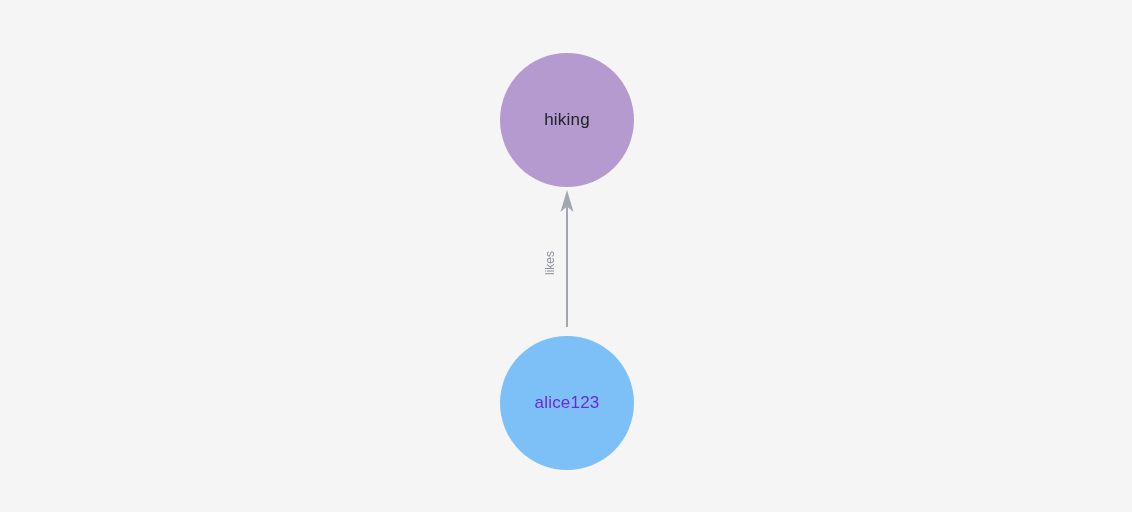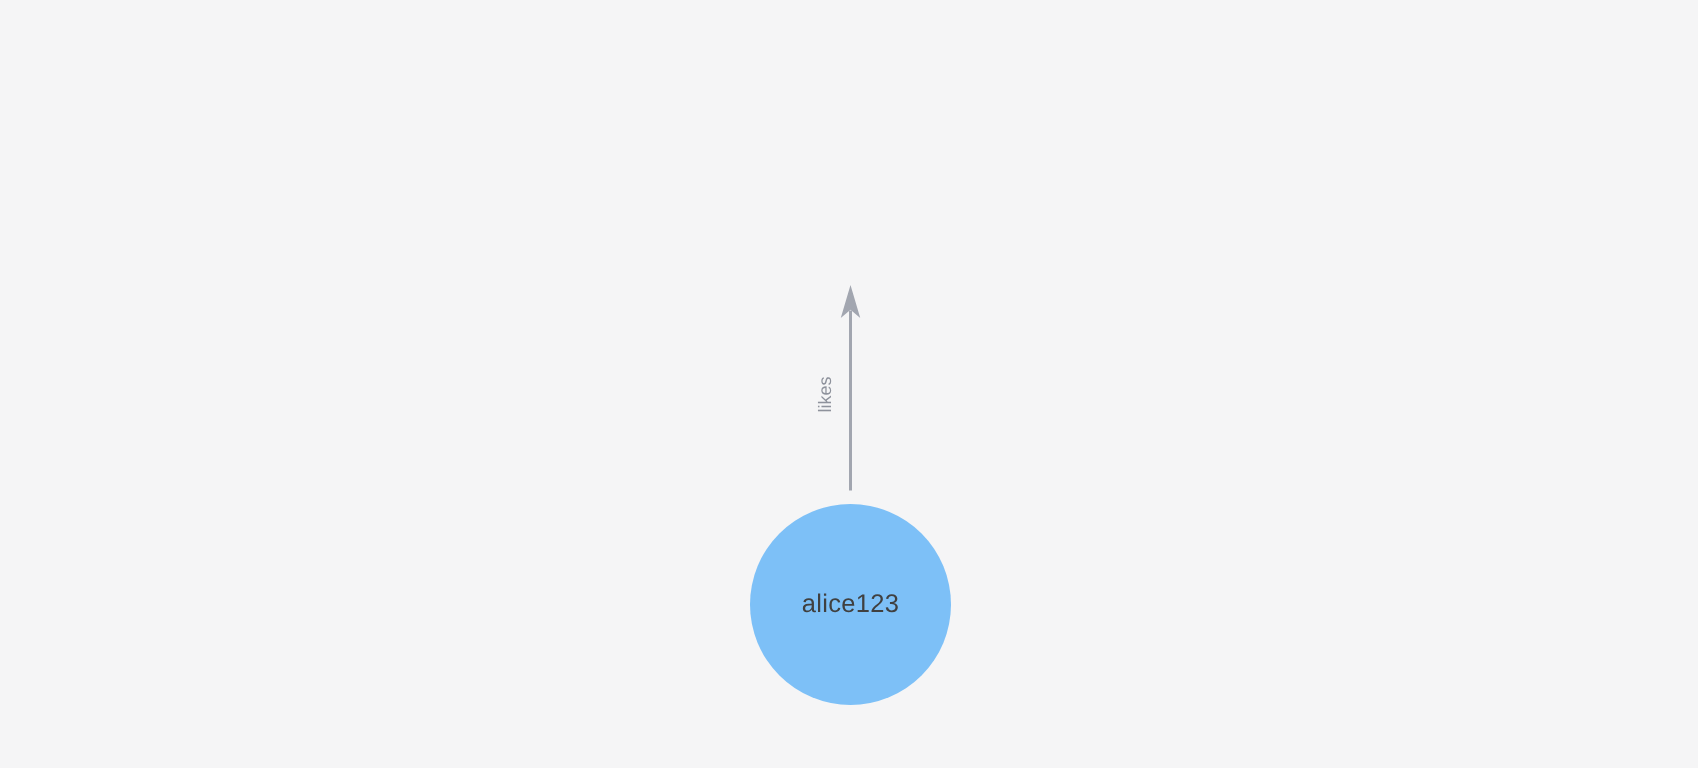--- a/index.html
+++ b/index.html
@@ -50,25 +50,28 @@
     transform: translate(-50%, -50%) rotate(-90deg);
     font-size: 12px;
     white-space: nowrap;
   }
 </style>
 </head>
 <body>
 
 <div class="canvas" style="background-color: rgb(245, 245, 246);">
 
+  <div class="node node-top" style="background-color: rgb(181, 154, 207);">
+    <span class="node-label" style="color: rgb(33, 36, 39);">hiking</span>
+  </div>
 
   <svg class="edge-svg" viewBox="0 0 28 145">
     <line x1="14" y1="140" x2="14" y2="20" stroke-width="2" stroke="#a2a6b0"></line>
     <polygon points="14,3 20.5,25 14,19.5 7.5,25" fill="#a2a6b0"></polygon>
   </svg>
 
   <div class="edge-label" style="color: rgb(142, 146, 156);">likes</div>
 
   <div class="node node-bottom" style="background-color: rgb(125, 192, 247);">
-    <span class="node-label" style="color: #404040;">alice123</span>
+    <span class="node-label" style="color: #6d28d9;">alice123</span>
   </div>
 
 </div>
 
 </body></html>

